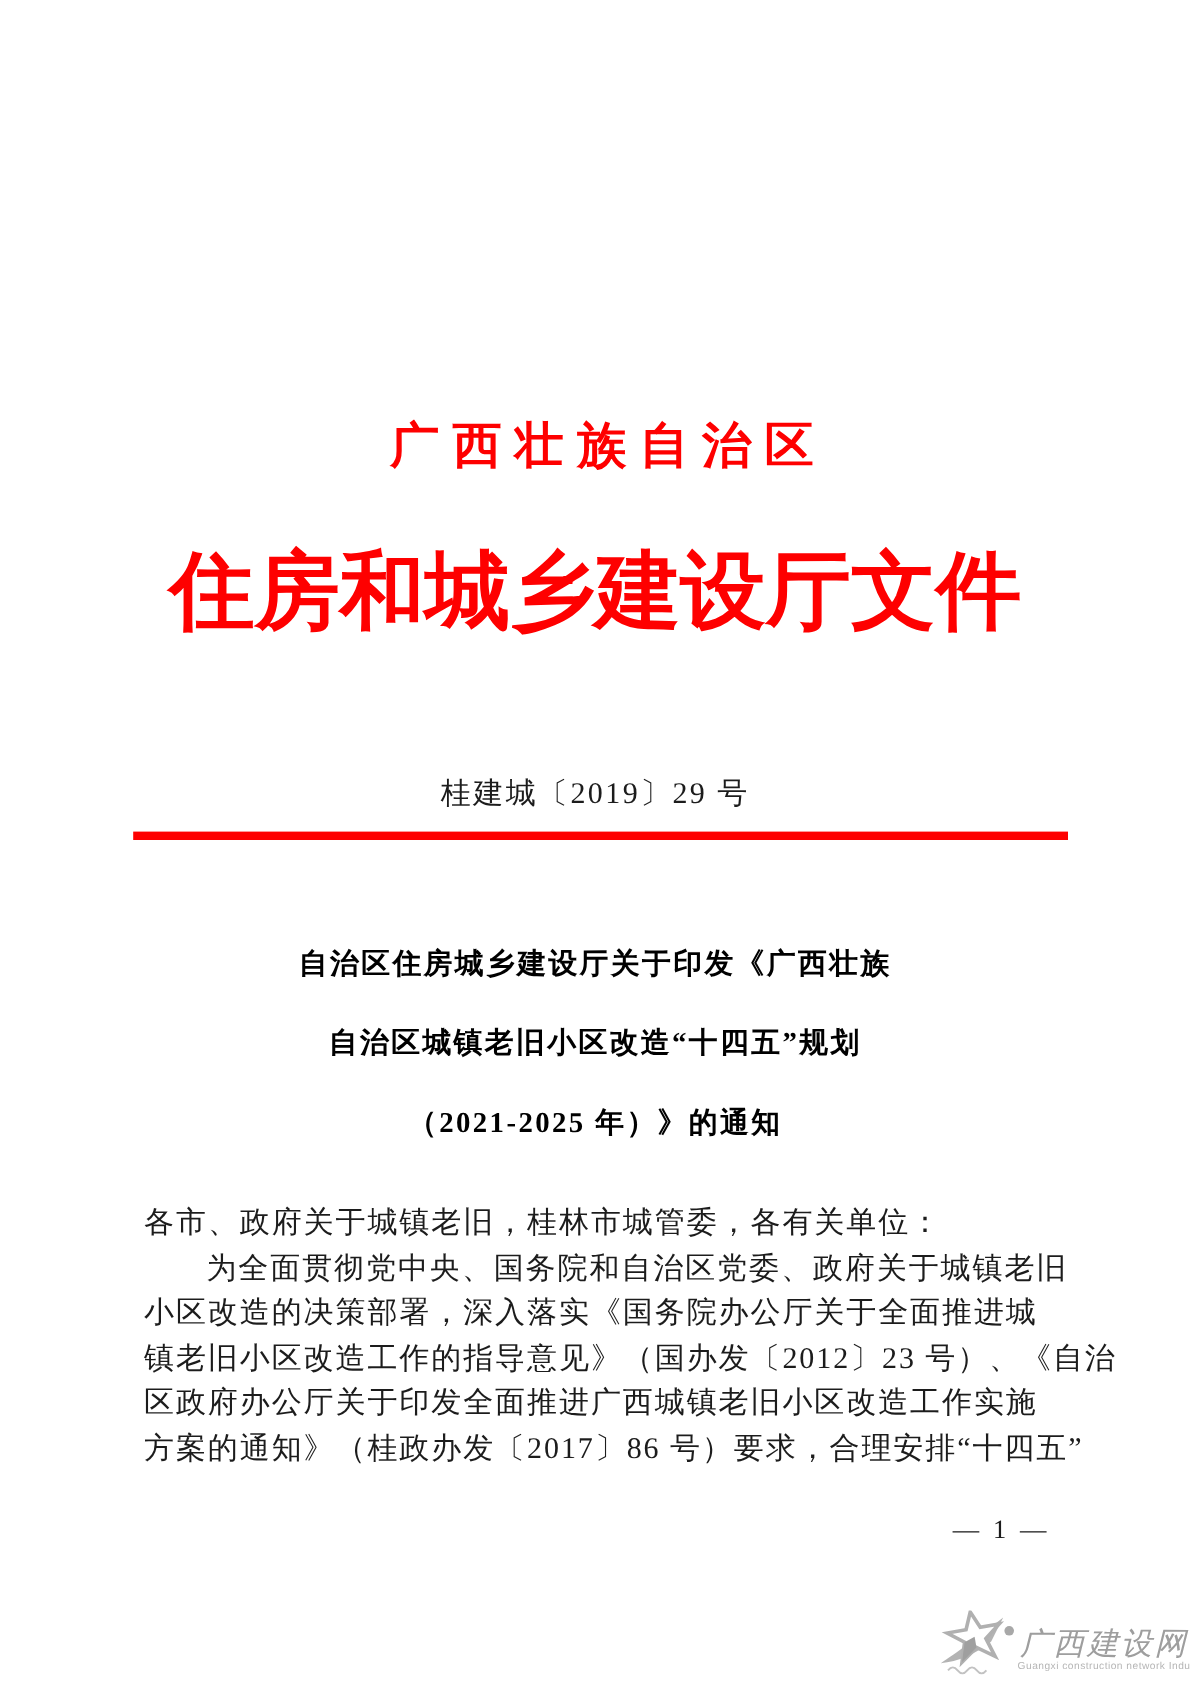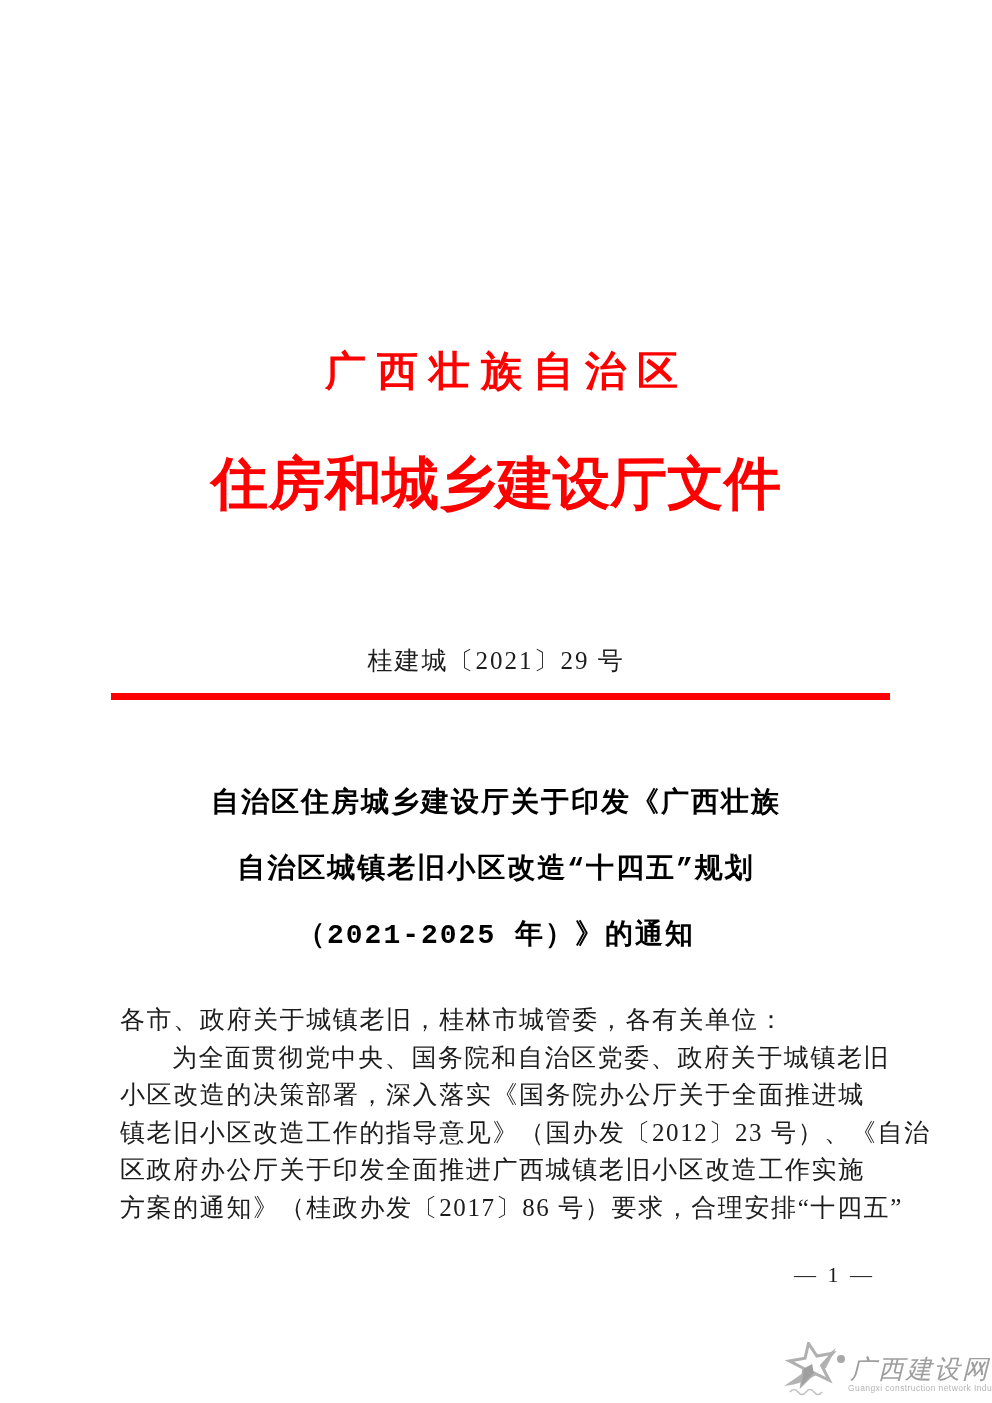--- a/index.html
+++ b/index.html
@@ -28,21 +28,21 @@
     font-weight: bold;
     letter-spacing: 11px;
     padding-left: 22px;
     font-family: Liberation Mono, monospace;
   }
   .org-line2 {
     position: absolute;
     top: 446px; left: 0; width: 100%;
     text-align: center;
     color: var(--accent-red);
-    font-size: 57px;
+    font-size: 71px;
     font-weight: bold;
     letter-spacing: 0px;
     font-family: "Liberation Serif", "DejaVu Serif", serif;
     white-space: nowrap;
   }
   .doc-number {
     position: absolute;
     top: 644px; left: 0; width: 100%;
     text-align: center;
     color: var(--text-black);
@@ -55,22 +55,22 @@
     width: 779px; height: 7px;
     background: var(--accent-red);
   }
   
   .doc-title {
     position: absolute;
     top: 771px; left: 0; width: 100%;
     text-align: center;
     color: #000000;
     font-weight: bold;
-    font-size: 28px;
-    font-family: Liberation Mono, monospace;
+    font-size: 24px;
+    font-family: Liberation Serif, serif;
   }
   .doc-title .title-line {
     line-height: 66px;
     letter-spacing: 2px;
     white-space: nowrap;
   }
   
   .body-block {
     position: absolute;
     top: 1001px; left: 120px;
@@ -123,21 +123,21 @@
 </style>
 </head>
 <body>
 
 <div class="page">
 
   <div class="org-line1">广西壮族自治区</div>
 
   <div class="org-line2">住房和城乡建设厅文件</div>
 
-  <div class="doc-number">桂建城〔2021〕29 号</div>
+  <div class="doc-number">桂建城〔2019〕29 号</div>
 
   <div class="red-rule"></div>
 
   <div class="doc-title">
     <div class="title-line">自治区住房城乡建设厅关于印发《广西壮族</div>
     <div class="title-line">自治区城镇老旧小区改造“十四五”规划</div>
     <div class="title-line">（2021-2025 年）》的通知</div>
   </div>
 
   <div class="body-block">

